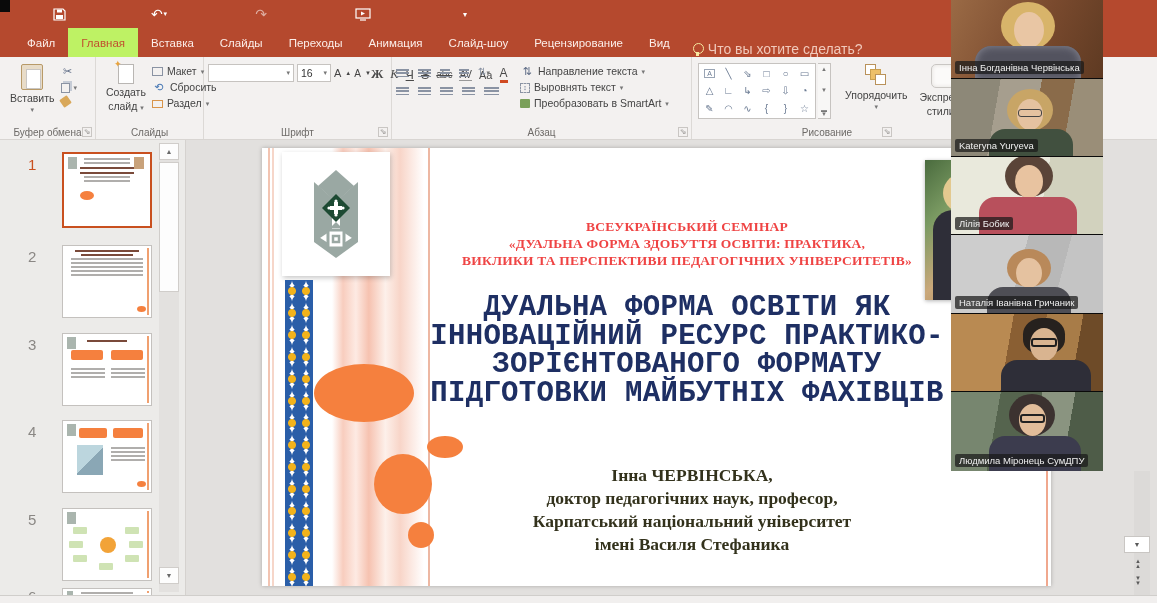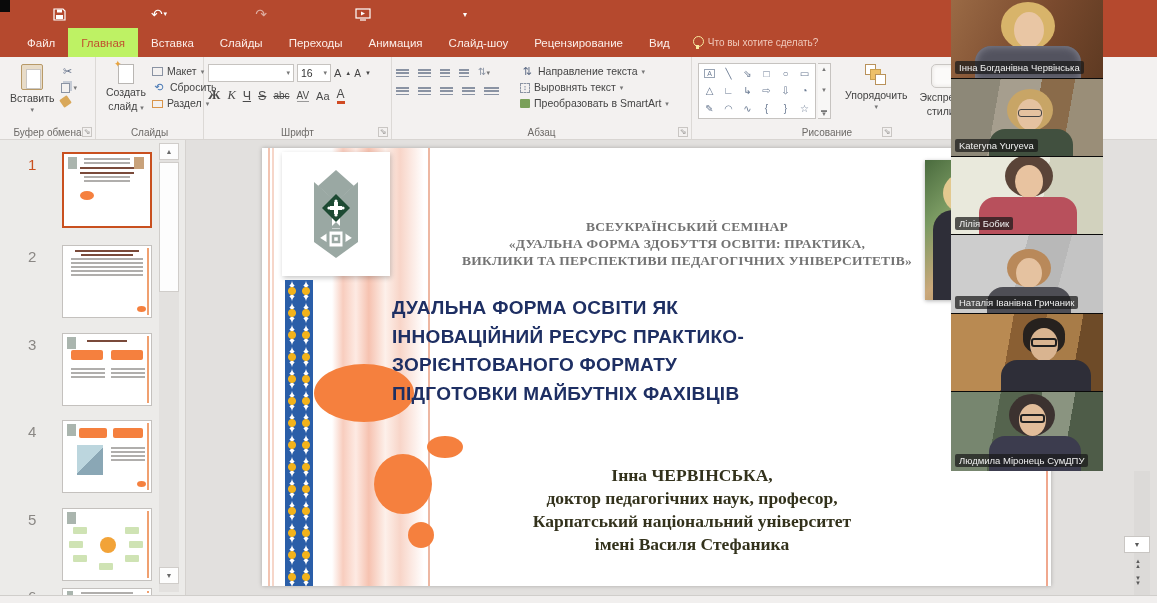--- a/index.html
+++ b/index.html
@@ -16,21 +16,21 @@
   .qat .gap2{width:72px}
   .qat .dim{opacity:.55}
   .qat .mini-caret{font-size:7px;margin-left:1px}
   .win-title{position:absolute;left:0;top:0;width:1005px;height:28px;display:flex;align-items:center;justify-content:center;
     color:#f6ddd4;font-size:12px;letter-spacing:.2px}
 
   
   .tabs{position:absolute;left:0;top:28px;width:100%;height:29px;background:#b5492e;display:flex;align-items:stretch;padding-left:14px}
   .tab{display:flex;align-items:center;padding:0 13px;color:#fceee9;font-size:11.5px;cursor:pointer;white-space:nowrap}
   .tab.active{background:#bef264;color:#c0502f}
-  .tellme{display:flex;align-items:center;gap:5px;color:#f0c9bb;font-size:10px;padding:0 10px;cursor:pointer}
+  .tellme{display:flex;align-items:flex-end;gap:5px;color:#f0c9bb;font-size:14px;padding:0 10px;cursor:pointer}
   .bulb{width:10px;height:14px;position:relative}
   .bulb:before{content:"";position:absolute;left:0;top:0;width:9px;height:9px;border:1.4px solid #f7e9a0;border-radius:50%}
   .bulb:after{content:"";position:absolute;left:3px;top:9px;width:3px;height:4px;background:#f7e9a0}
 
   
   .ribbon{position:absolute;left:0;top:57px;width:100%;height:83px;background:#f3f1f0;border-bottom:1px solid #d8d5d2;display:flex}
   .rgroup{position:relative;height:100%;border-right:1px solid #dcd9d6;padding:4px 4px 14px 4px;display:flex;align-items:flex-start}
   .glabel{position:absolute;bottom:1px;left:0;width:100%;text-align:center;font-size:10px;color:#6d6a67;white-space:nowrap}
   .launcher{position:absolute;bottom:2px;right:3px;font-size:8px;color:#8a8785;border:1px solid #c9c6c3;width:10px;height:10px;line-height:8px;text-align:center;cursor:pointer}
   .bigbtn{display:flex;flex-direction:column;align-items:center;justify-content:flex-start;padding:3px 6px;font-size:10.5px;color:#444;cursor:pointer;gap:2px;text-align:center;line-height:1.15}
@@ -106,23 +106,23 @@
     background:radial-gradient(circle,#f2b31c 3.5px,rgba(0,0,0,0) 4.5px) 0 0/14px 22px repeat,
                radial-gradient(circle,#2a5ea8 6.5px,rgba(0,0,0,0) 7.5px) 7px 11px/14px 22px repeat,
                radial-gradient(circle,#2a5ea8 6.5px,rgba(0,0,0,0) 7.5px) -7px 0/14px 22px repeat,#fff}
   .blob{position:absolute;border-radius:50%;background:#f5803e}
   .photo{position:absolute;left:663px;top:12px;width:83px;height:140px;background:linear-gradient(135deg,#4a6b3e 0%,#7a9a62 30%,#caa87a 60%,#9a7a55 100%);box-shadow:0 1px 4px rgba(0,0,0,.3);overflow:hidden}
   .photo .hair{position:absolute;left:18px;top:12px;width:46px;height:42px;border-radius:50%;background:#e3c98f}
   .photo .face{position:absolute;left:28px;top:22px;width:26px;height:30px;border-radius:50%;background:#ecccab}
   .photo .coat{position:absolute;left:8px;top:50px;width:68px;height:90px;border-radius:20px 20px 0 0;background:#2e2e38}
   .photo .vysh{position:absolute;left:34px;top:56px;width:15px;height:84px;background:repeating-linear-gradient(0deg,#caa84a 0 3px,#3a4a7a 3px 6px)}
   .seminar{position:absolute;left:140px;top:70px;width:570px;text-align:center;
-    font-family:"Liberation Serif","DejaVu Serif",serif;font-weight:bold;font-size:13.5px;line-height:17px;color:#737373;letter-spacing:.2px}
-  .slide-title{position:absolute;left:130px;top:146px;width:590px;
-    font-family:Liberation Sans, sans-serif;font-weight:bold;font-size:19px;line-height:28.5px;color:#1e2f63;letter-spacing:.3px}
+    font-family:"Liberation Serif","DejaVu Serif",serif;font-weight:bold;font-size:13.5px;line-height:17px;color:#ef4444;letter-spacing:.2px}
+  .slide-title{position:absolute;left:130px;top:146px;width:590px;text-align:center;
+    font-family:Liberation Mono, monospace;font-weight:bold;font-size:29px;line-height:28.5px;color:#1e2f63;letter-spacing:.3px}
   .author{position:absolute;left:150px;top:316px;width:560px;text-align:center;
     font-family:"Liberation Serif","DejaVu Serif",serif;font-weight:bold;font-size:17.5px;line-height:23px;color:#33321c}
 
   
   .emblem-svg{width:64px;height:92px}
 
   
   .vscroll-track{position:absolute;right:7px;top:471px;width:16px;height:124px;background:#dcdad8}
   .navbtn{position:absolute;display:flex;align-items:center;justify-content:center;cursor:pointer;color:#5a5a5a}
   .nav-down{right:7px;top:536px;width:26px;height:17px;background:#fff;border:1px solid #c9c6c3;font-size:7px}
@@ -273,21 +273,21 @@
           </span>
         <span class="sbtn">
             <span class="mini-ic" style="border:1px solid #d9954a;width:11px;height:8px"></span>
             <span>Раздел</span>
             <span class="caret">▾</span>
           </span>
       </div>
       <span class="glabel">Слайды</span>
     </div>
 
-    <div class="rgroup" style="width:188px;flex-direction:column">
+    <div class="rgroup" style="width:188px;flex-direction:row">
       <div style="display:flex;align-items:center;gap:3px;margin-top:3px">
         <span class="fontbox">
             <span></span>
             <span class="caret">▾</span>
           </span>
         <span class="fontbox sizebox">
             <span>16</span>
             <span class="caret">▾</span>
           </span>
         <span class="sbtn" style="font-size:11px">А<sup style="font-size:6px">▲</sup></span>

